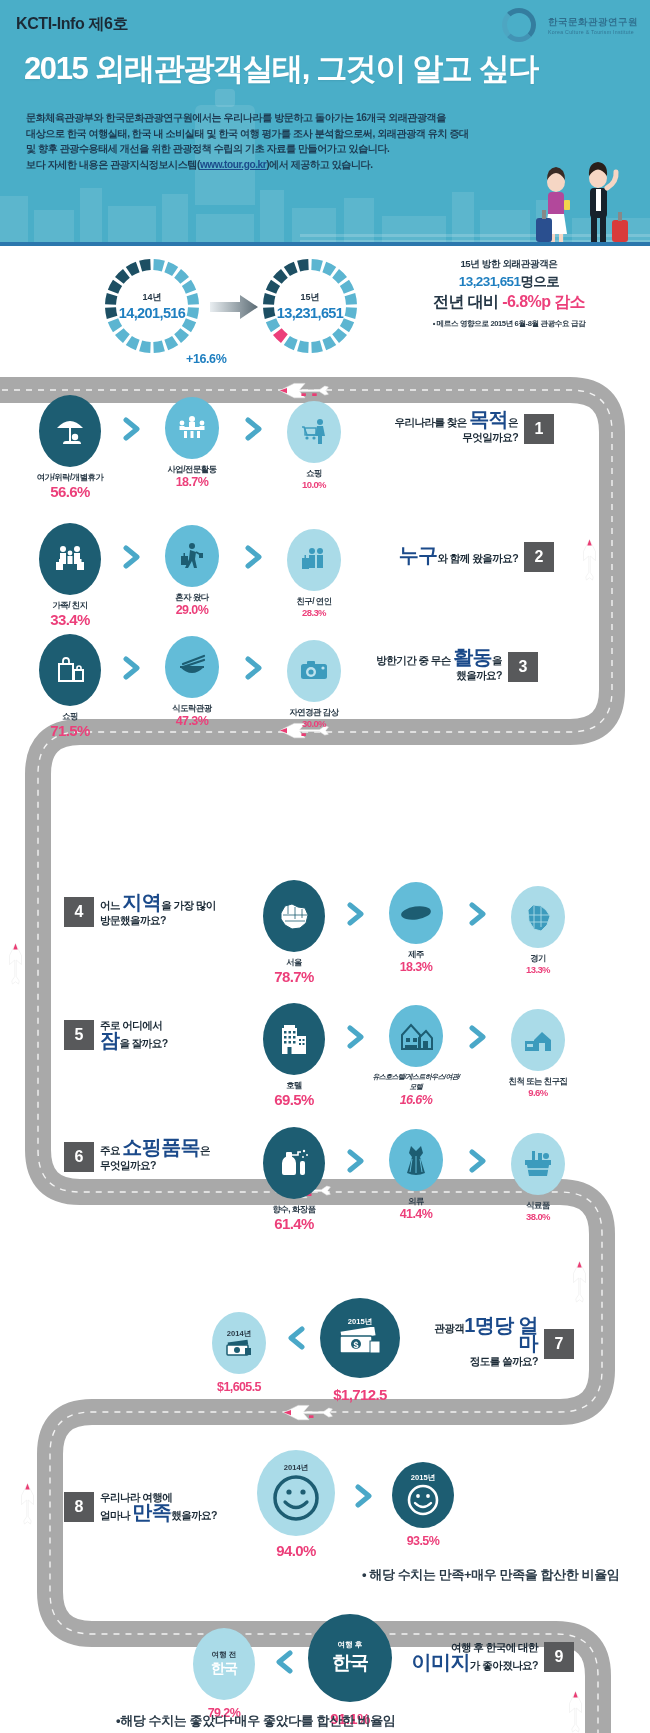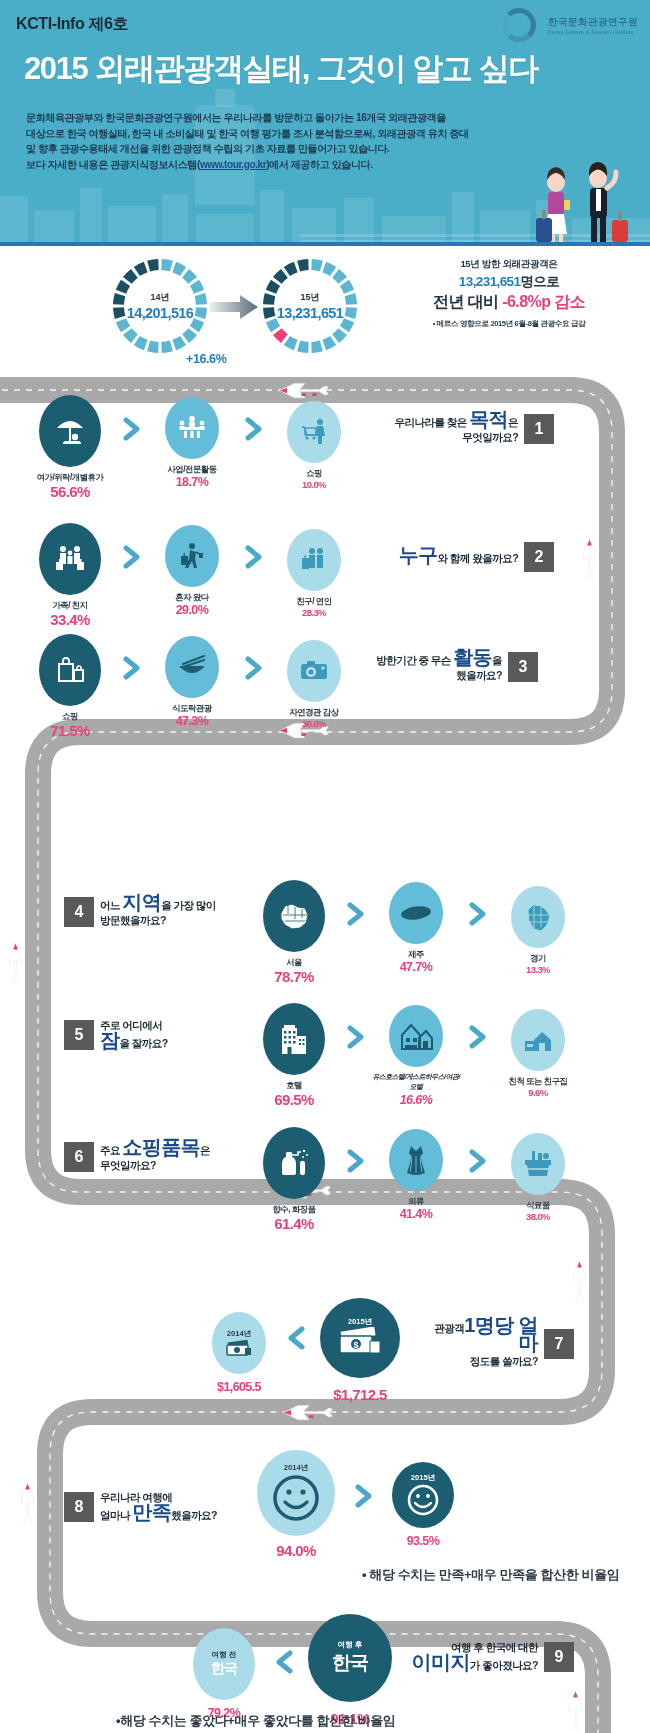--- a/index.html
+++ b/index.html
@@ -33,21 +33,21 @@
   .travelers { position:absolute; right:10px; bottom:0; width:120px; height:90px; }
   .hdr-rule { position:absolute; left:0; bottom:0; width:650px; height:4px; background:#2b77ad; }
 
   
   .stats { position:absolute; left:0; top:246px; width:650px; height:128px; background:#fff; }
   .donut { position:absolute; width:104px; height:104px; }
   .donut .ctr { position:absolute; left:0; top:0; width:104px; height:104px;
                 display:flex; flex-direction:column; align-items:center; justify-content:center; }
   .donut .yr { font-size:9px; color:#253746; font-weight:bold; margin-bottom:1px; }
   .donut .num { font-size:14.5px; color:#1f7fc0; font-weight:bold; letter-spacing:-0.6px; }
-  .d14 { left:108px; top:8px; }
+  .d14 { left:100px; top:8px; }
   .d15 { left:258px; top:8px; }
   .pctlbl { position:absolute; font-size:12.5px; font-weight:bold; letter-spacing:-0.4px; }
   .pct14 { left:186px; top:106px; color:#1f7fc0; }
   .pct15 { left:292px; top:113px; color:#ec3f7a;margin-top:28px; }
   .arrow-big { position:absolute; left:210px; top:48px; width:48px; height:26px; }
   .stat-txt { position:absolute; left:378px; top:258px; width:262px; text-align:center; }
   .st1 { font-size:9.6px; color:#253746; font-weight:bold; letter-spacing:-0.4px; }
   .st2 { font-size:13.5px; font-weight:bold; color:#253746; letter-spacing:-0.6px; margin-top:2px;}
   .st2 b { color:#1f7fc0; }
   .st3 { font-size:16px; font-weight:bold; color:#253746; letter-spacing:-0.6px; margin-top:1px;}
@@ -482,21 +482,21 @@
   <svg class="chev" style="left:98px;top:22px;" viewBox="0 0 20 24">
       <path d="M4 3 L15 12 L4 21" stroke="#4aa8c8" stroke-width="5" fill="none" stroke-linecap="round" stroke-linejoin="round"></path>
     </svg>
   <div class="item" style="left:122px;top:2px;">
     <div class="bubble b-mid sm">
       <svg width="34" height="22" viewBox="0 0 34 22">
           <ellipse cx="17" cy="11" rx="15" ry="6.5" fill="#1d5d72" transform="rotate(-8 17 11)"></ellipse>
         </svg>
     </div>
     <div class="it-lbl">제주</div>
-    <div class="it-val v-md">47.7%</div>
+    <div class="it-val v-md">18.3%</div>
   </div>
   <svg class="chev" style="left:220px;top:22px;" viewBox="0 0 20 24">
       <path d="M4 3 L15 12 L4 21" stroke="#4aa8c8" stroke-width="5" fill="none" stroke-linecap="round" stroke-linejoin="round"></path>
     </svg>
   <div class="item" style="left:244px;top:6px;">
     <div class="bubble b-lite sm">
       <svg width="30" height="32" viewBox="0 0 30 32">
           <path d="M5 9 l5 -5 l8 1 l5 4 l4 6 l-3 9 l-6 6 l-7 -2 l-5 -8z" fill="#3c9bbd" stroke="#aadbe8" stroke-width="0.9"></path>
           <path d="M11 5 v22 M18 6 v20 M6 14 h20 M7 21 h18" stroke="#aadbe8" stroke-width="0.9"></path>
         </svg>

